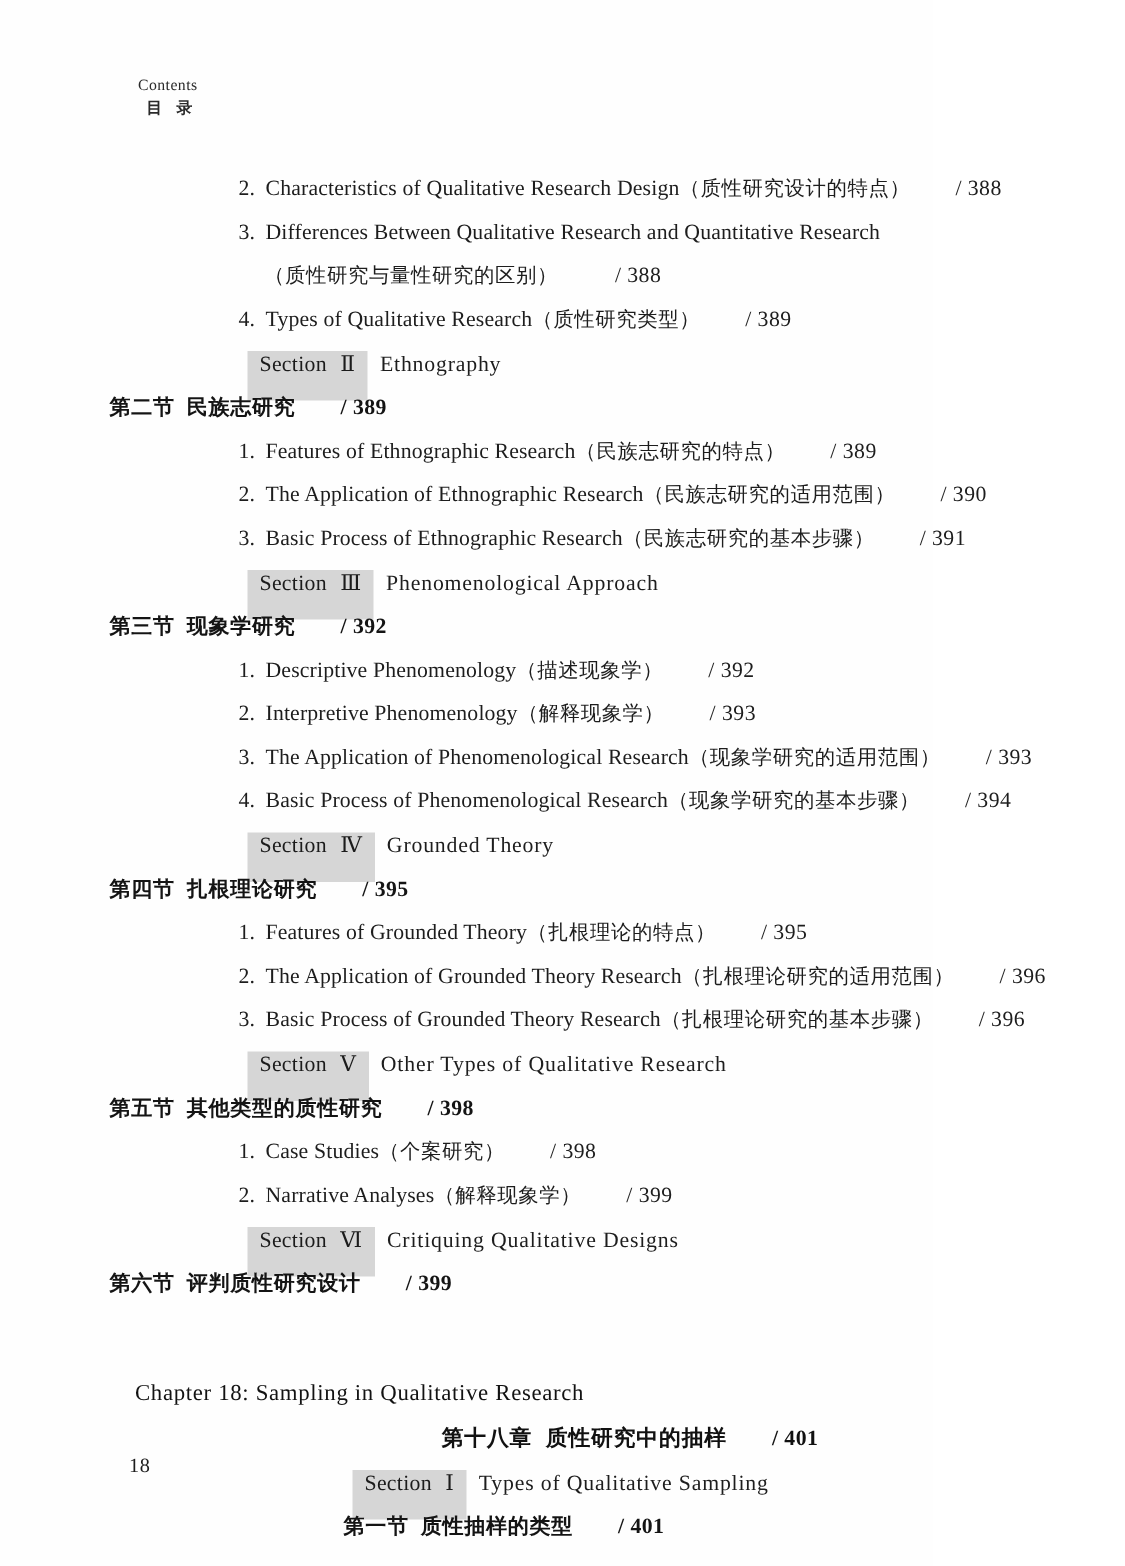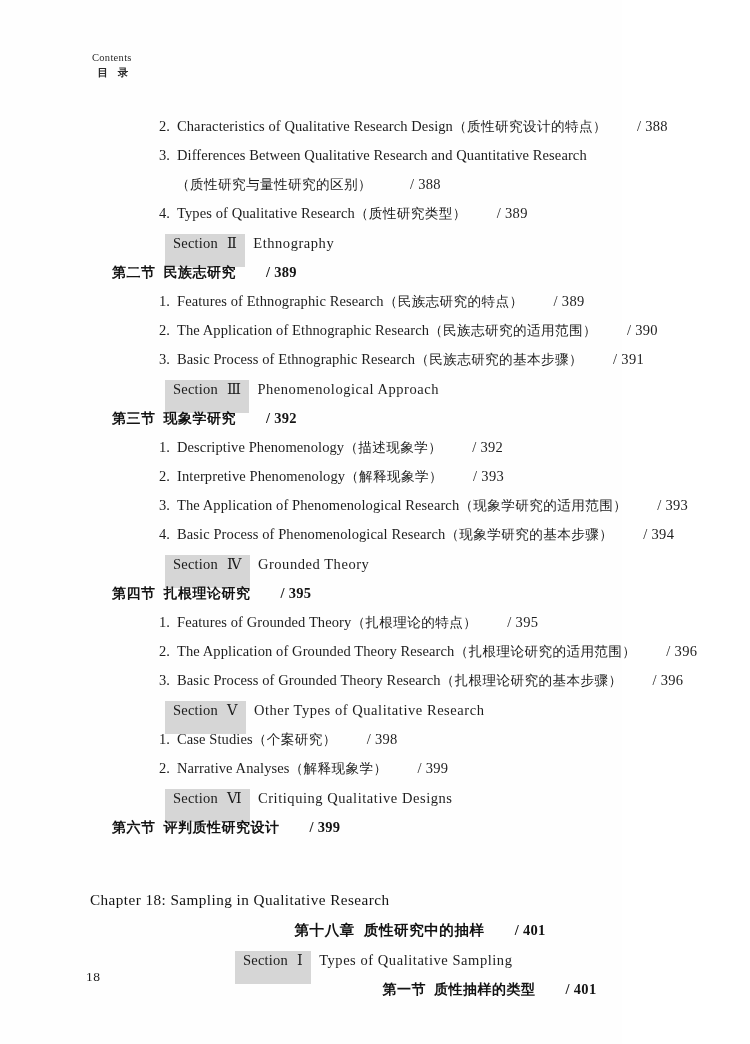--- a/index.html
+++ b/index.html
@@ -57,23 +57,23 @@
     position: relative;
     white-space: nowrap;
     color: #1d1d1d;
   }
 
   
   .lvl-chapter { margin-left: 90px; }
   .lvl-item    { margin-left: 159px; }
   .lvl-cont    { margin-left: 176px; }
   .lvl-sec     { margin-left: 165px; }
-  .lvl-secnum  { margin-left: 112px; }
+  .lvl-secnum  { margin-left: 73px; }
   .lvl-sec-ch  { margin-left: 235px; }
-  .lvl-secnum-ch { margin-left: 229px; text-align: center; }
+  .lvl-secnum-ch { margin-left: 229px; }
 
   
   .en {
     font-size: 14.5px;
     line-height: 29px;
     letter-spacing: 0.1px;
   }
   .num {
     display: inline-block;
     min-width: 18px;
@@ -179,20 +179,21 @@
       <div class="line lvl-item en"><span class="num">1.</span><span>Descriptive Phenomenology</span><span class="cjk">（描述现象学）</span><span class="sp-m"></span><span class="pg">/ 392</span></div>
       <div class="line lvl-item en"><span class="num">2.</span><span>Interpretive Phenomenology</span><span class="cjk">（解释现象学）</span><span class="sp-m"></span><span class="pg">/ 393</span></div>
       <div class="line lvl-item en"><span class="num">3.</span><span>The Application of Phenomenological Research</span><span class="cjk">（现象学研究的适用范围）</span><span class="sp-m"></span><span class="pg">/ 393</span></div>
       <div class="line lvl-item en"><span class="num">4.</span><span>Basic Process of Phenomenological Research</span><span class="cjk">（现象学研究的基本步骤）</span><span class="sp-m"></span><span class="pg">/ 394</span></div>
       <div class="line sec-line lvl-sec"><span class="sec-tag"><span>Section</span><span class="rn">Ⅳ</span></span><span class="sec-title">Grounded Theory</span></div>
       <div class="line cn-sub lvl-secnum"><span>第四节</span><span class="ttl">扎根理论研究</span><span class="sp-m"></span><span class="pg">/ 395</span></div>
       <div class="line lvl-item en"><span class="num">1.</span><span>Features of Grounded Theory</span><span class="cjk">（扎根理论的特点）</span><span class="sp-m"></span><span class="pg">/ 395</span></div>
       <div class="line lvl-item en"><span class="num">2.</span><span>The Application of Grounded Theory Research</span><span class="cjk">（扎根理论研究的适用范围）</span><span class="sp-m"></span><span class="pg">/ 396</span></div>
       <div class="line lvl-item en"><span class="num">3.</span><span>Basic Process of Grounded Theory Research</span><span class="cjk">（扎根理论研究的基本步骤）</span><span class="sp-m"></span><span class="pg">/ 396</span></div>
       <div class="line sec-line lvl-sec"><span class="sec-tag"><span>Section</span><span class="rn">Ⅴ</span></span><span class="sec-title">Other Types of Qualitative Research</span></div>
+      <div class="line cn-sub lvl-secnum"><span>第五节</span><span class="ttl">其他类型的质性研究</span><span class="sp-m"></span><span class="pg">/ 398</span></div>
       <div class="line lvl-item en"><span class="num">1.</span><span>Case Studies</span><span class="cjk">（个案研究）</span><span class="sp-m"></span><span class="pg">/ 398</span></div>
       <div class="line lvl-item en"><span class="num">2.</span><span>Narrative Analyses</span><span class="cjk">（解释现象学）</span><span class="sp-m"></span><span class="pg">/ 399</span></div>
       <div class="line sec-line lvl-sec"><span class="sec-tag"><span>Section</span><span class="rn">Ⅵ</span></span><span class="sec-title">Critiquing Qualitative Designs</span></div>
       <div class="line cn-sub lvl-secnum"><span>第六节</span><span class="ttl">评判质性研究设计</span><span class="sp-m"></span><span class="pg">/ 399</span></div>
       <div class="gap-chapter"></div>
       <div class="line lvl-chapter ch-en">Chapter 18: Sampling in Qualitative Research</div>
       <div class="line lvl-chapter cn-head"><span>第十八章</span><span class="ttl">质性研究中的抽样</span><span class="sp-m"></span><span class="pg">/ 401</span></div>
       <div class="line sec-line lvl-sec-ch"><span class="sec-tag"><span>Section</span><span class="rn">Ⅰ</span></span><span class="sec-title">Types of Qualitative Sampling</span></div>
       <div class="line cn-sub lvl-secnum-ch"><span>第一节</span><span class="ttl">质性抽样的类型</span><span class="sp-m"></span><span class="pg">/ 401</span></div>
     </div>

